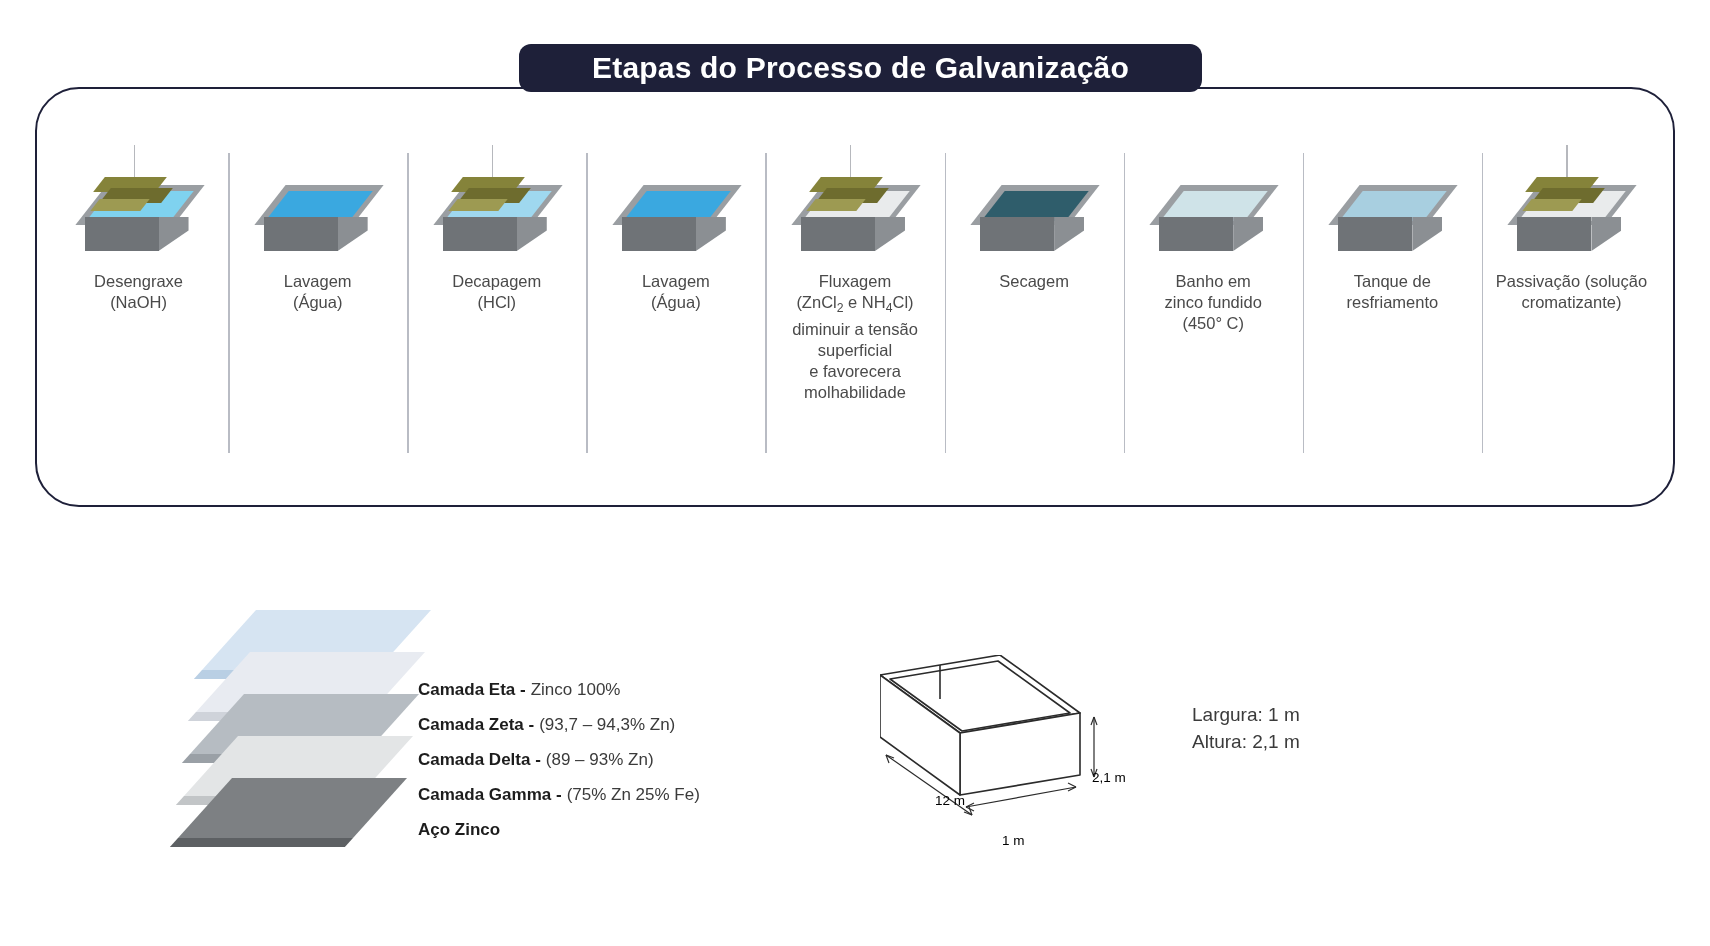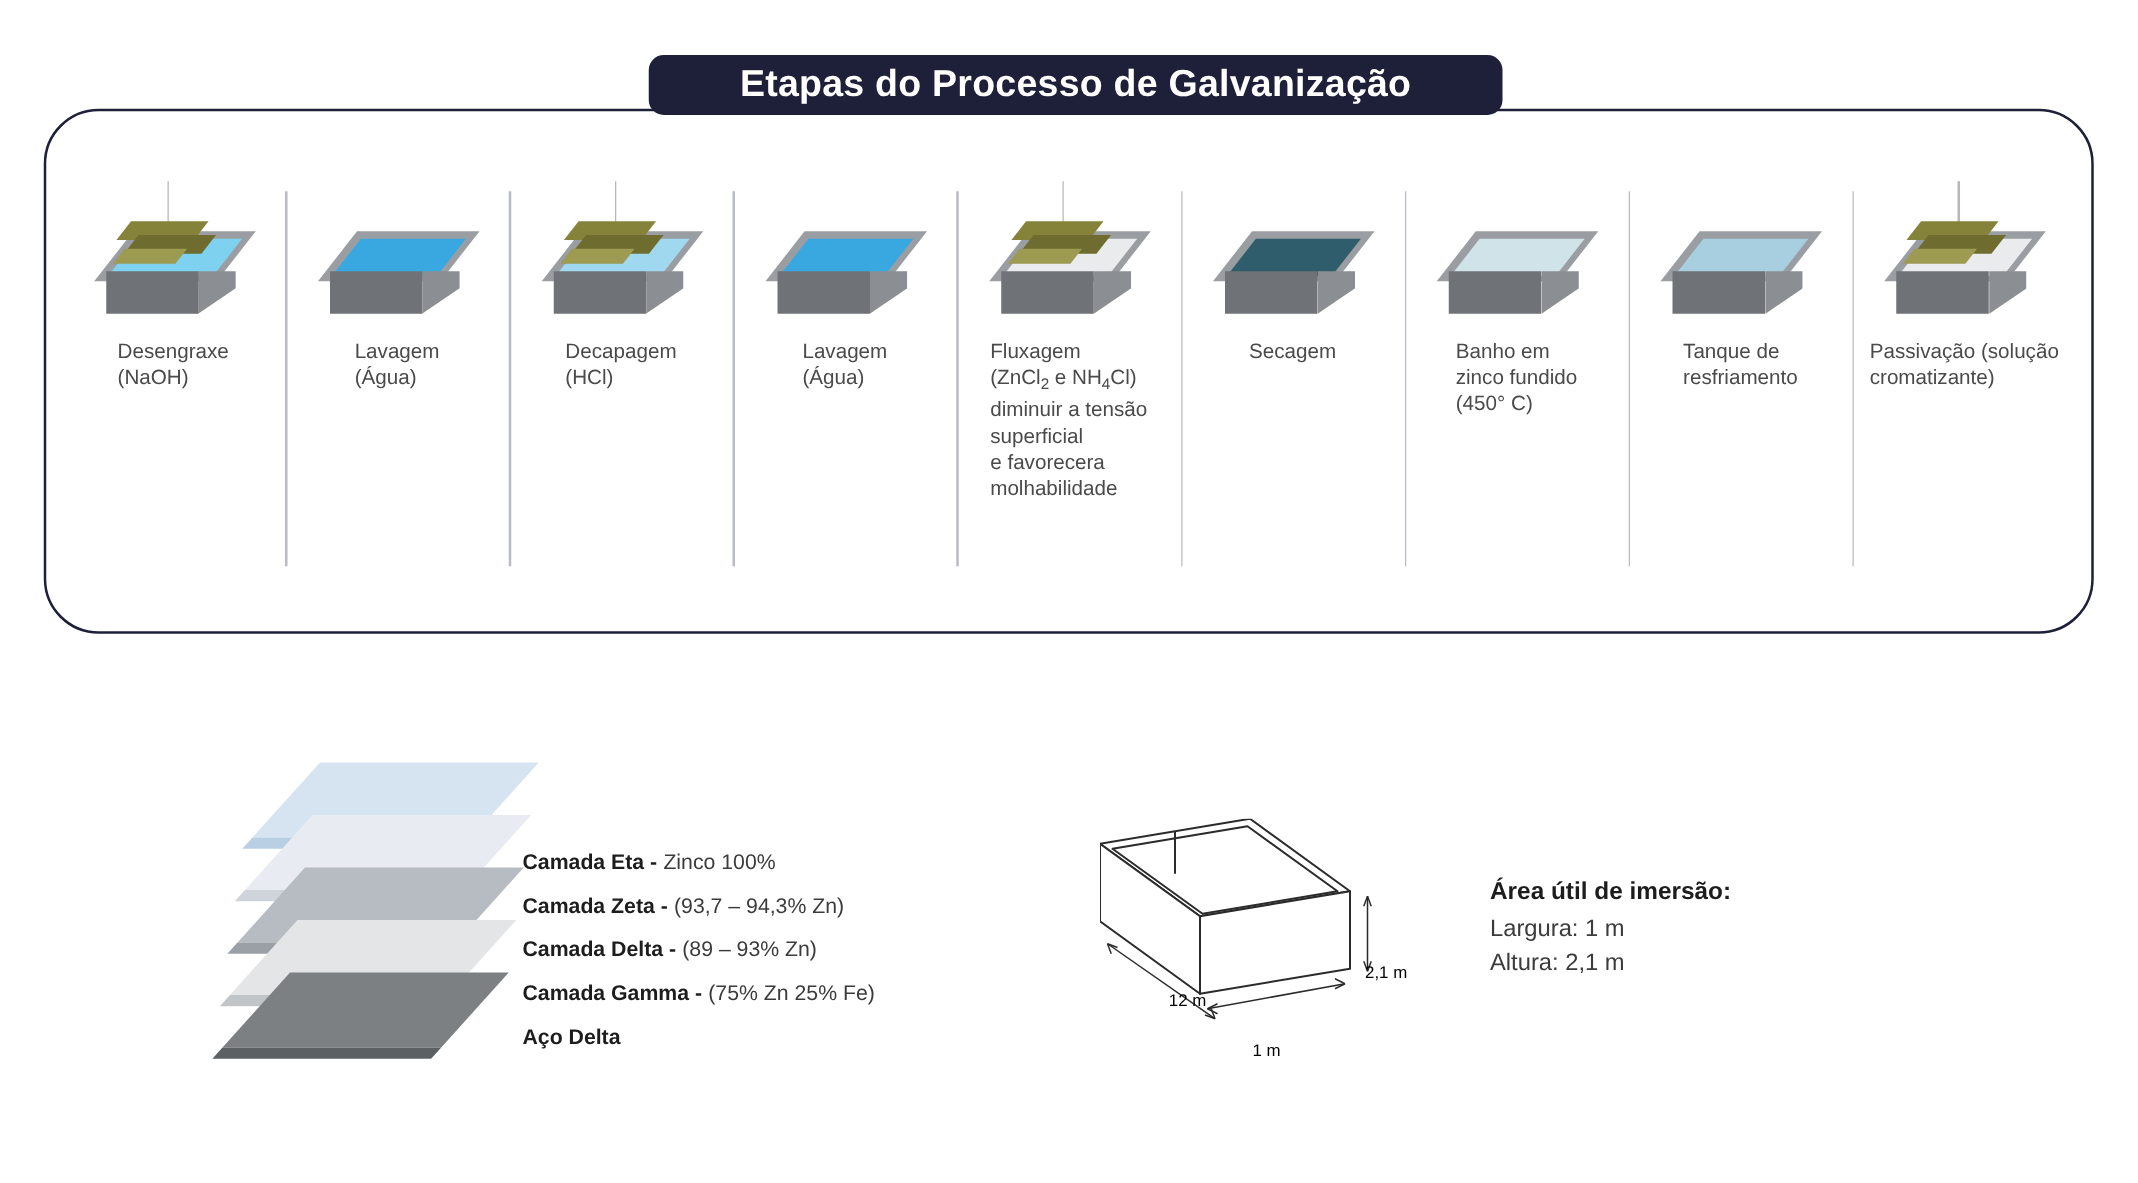--- a/index.html
+++ b/index.html
@@ -123,20 +123,21 @@
     width: 62px; height: 15px;
     background: #7c7a35;
     transform: skewX(-38deg);
   }
   .plate.p1 { left: 6px;  top: 2px;  background: #85833a; }
   .plate.p2 { left: 12px; top: 13px; background: #6e6c2e; }
   .plate.p3 { left: 2px;  top: 24px; background: #9d9a52; width: 50px; height: 12px;}
 
   
   .caption {
+    text-align: center;
     color: #4a4a4a;
     font-size: 16.5px;
     line-height: 21px;
     max-width: 172px;
   }
   .caption .sub { display: block; }
 
   
   .layer-stack {
     position: absolute;
@@ -414,21 +415,21 @@
     </div>
     <div class="legend-row">
       <b>Camada Delta -</b>
       <span>(89 – 93% Zn)</span>
     </div>
     <div class="legend-row">
       <b>Camada Gamma -</b>
       <span>(75% Zn 25% Fe)</span>
     </div>
     <div class="legend-row">
-      <b>Aço Delta</b>
+      <b>Aço Zinco</b>
       <span></span>
     </div>
   </div>
 
   <div class="wireframe">
     <svg width="270" height="200" viewBox="0 0 270 200">
       <g fill="none" stroke="#2b2b2b" stroke-width="1.6" stroke-linejoin="round">
 
         <polygon points="0,20 120,0 200,58 80,78" fill="#ffffff"></polygon>
         <polygon points="80,78 200,58 200,120 80,140" fill="#ffffff"></polygon>
@@ -461,18 +462,17 @@
         <line x1="196" y1="132" x2="188" y2="128"></line>
         <line x1="196" y1="132" x2="188" y2="136"></line>
       </g>
     </svg>
     <div class="dim-label dim-12">12 m</div>
     <div class="dim-label dim-21">2,1 m</div>
     <div class="dim-label dim-1">1 m</div>
   </div>
 
   <div class="dims-text">
-    <div class="head">Área útil de imersão:</div>
     <div class="line">Largura: 1 m</div>
     <div class="line">Altura: 2,1 m</div>
   </div>
 
 </div>
 
 </body></html>

